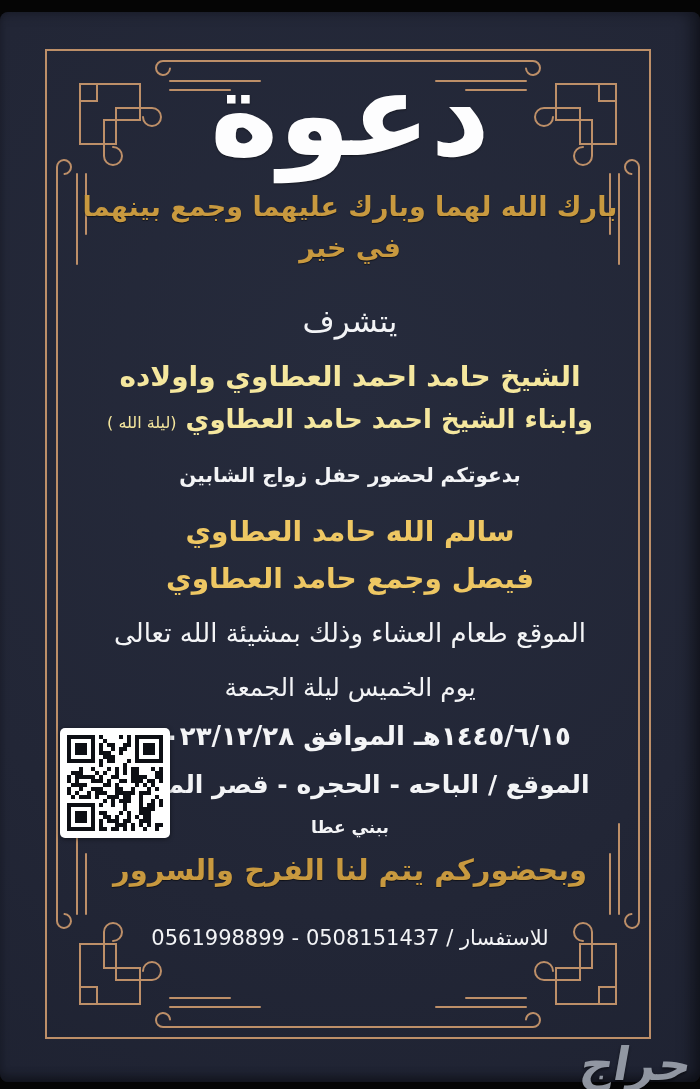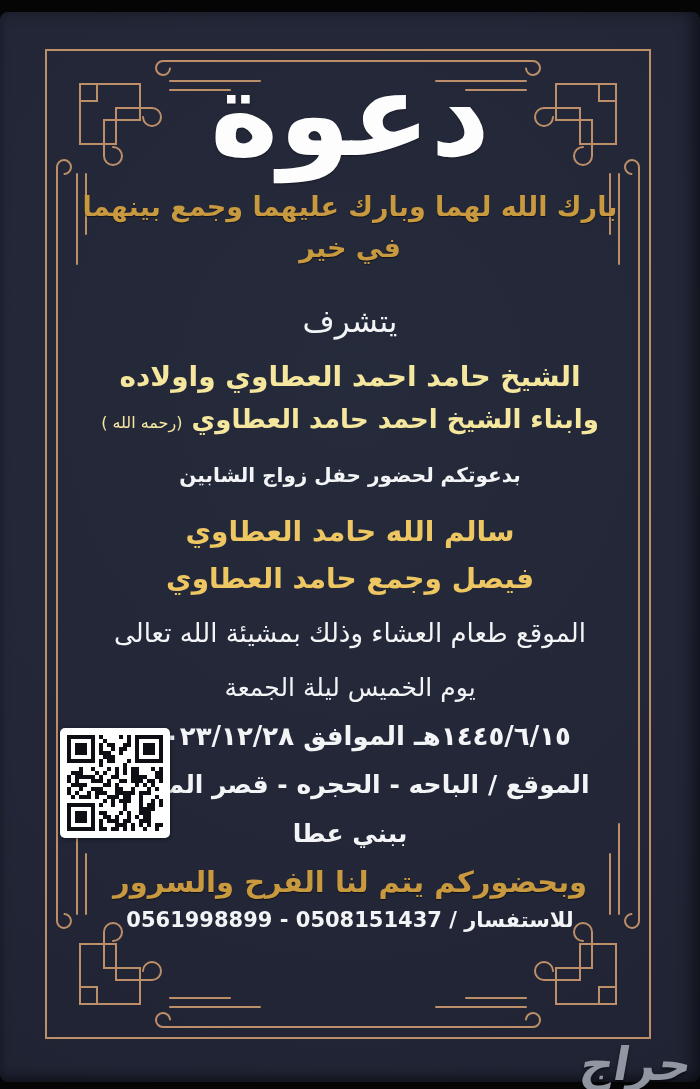--- a/index.html
+++ b/index.html
@@ -52,23 +52,23 @@
   .host2{margin-top:4px;font-size:26px;font-weight:bold;color:var(--c-host_gold);line-height:1.4;}
   .host2 .note{font-size:16px;font-weight:normal;}
   .invite{margin-top:24px;font-size:20px;font-weight:bold;line-height:1.45;}
   .groom{font-size:28px;font-weight:bold;color:var(--c-name_gold);line-height:1.4;}
   .groom.first{margin-top:22px;}
   .groom.second{margin-top:8px;}
   .dinner{margin-top:16px;font-size:26px;line-height:1.5;}
   .day{margin-top:16px;font-size:25px;line-height:1.5;}
   .date{margin-top:10px;font-size:26px;font-weight:bold;line-height:1.5;}
   .location{margin-top:10px;font-size:25px;font-weight:bold;line-height:1.5;}
-  .village{margin-top:12px;font-size:25px;font-weight:bold;line-height:1.5;}
+  .village{margin-top:12px;font-size:17px;font-weight:bold;line-height:1.5;}
   .closing{margin-top:6px;font-size:29px;line-height:1.6;}
-  .contact{font-size:21px;font-weight:bold;line-height:1.5;}
+  .contact{margin-top:30px;font-size:21px;font-weight:normal;line-height:1.5;}
   .qr{
     position:absolute;left:60px;top:716px;
     width:110px;height:110px;
     border-radius:5px;
     box-shadow:0 1px 4px rgba(0,0,0,.5);
   }
   .qr svg{display:block;width:110px;height:110px;border-radius:5px;}
   .watermark{
     position:absolute;right:8px;bottom:-2px;
     font-size:46px;font-weight:bold;
@@ -108,21 +108,21 @@
     <use href="#corner" transform="translate(650,1026) scale(-1,-1)"></use>
   </svg>
 
   <div class="content">
     <div class="title">دعوة</div>
     <div class="calli blessing">بارك الله لهما وبارك عليهما وجمع بينهما في خير</div>
     <div class="honor">يتشرف</div>
     <div class="host1">الشيخ حامد احمد العطاوي واولاده</div>
     <div class="host2">
       <span>وابناء الشيخ احمد حامد العطاوي</span>
-      <span class="note">(رحمه الله )</span>
+      <span class="note">(ليلة الله )</span>
     </div>
     <div class="invite">بدعوتكم لحضور حفل زواج الشابين</div>
     <div class="groom first">سالم الله حامد العطاوي</div>
     <div class="groom second">فيصل وجمع حامد العطاوي</div>
     <div class="dinner">الموقع طعام العشاء وذلك بمشيئة الله تعالى</div>
     <div class="day">يوم الخميس ليلة الجمعة</div>
     <div class="date">١٤٤٥/٦/١٥هـ الموافق ٢٠٢٣/١٢/٢٨م</div>
     <div class="location">الموقع / الباحه - الحجره - قصر المعالي</div>
     <div class="village">ببني عطا</div>
     <div class="calli closing">وبحضوركم يتم لنا الفرح والسرور</div>

